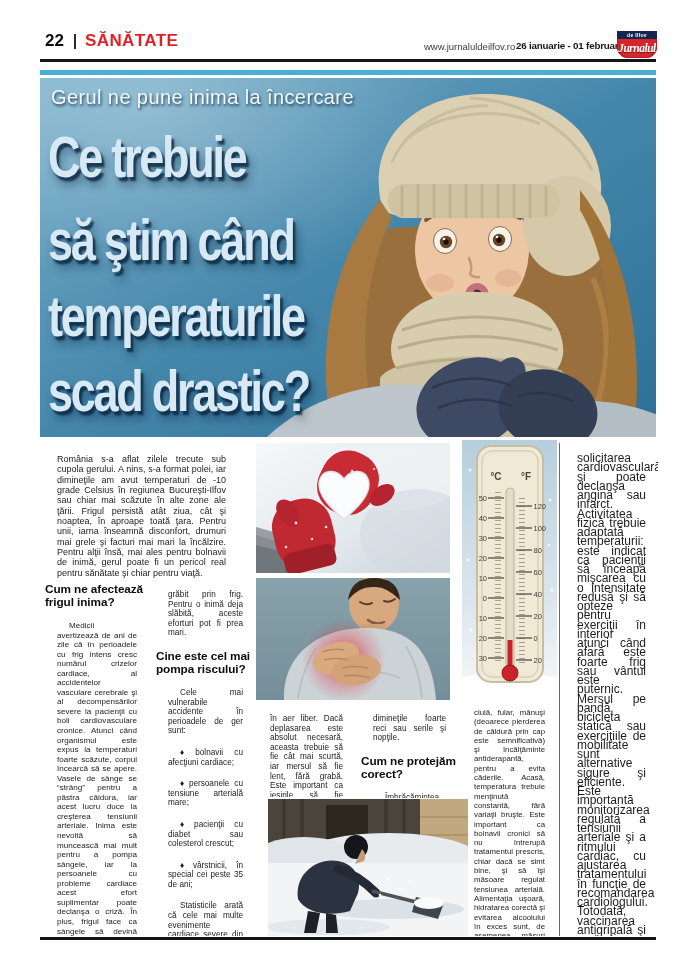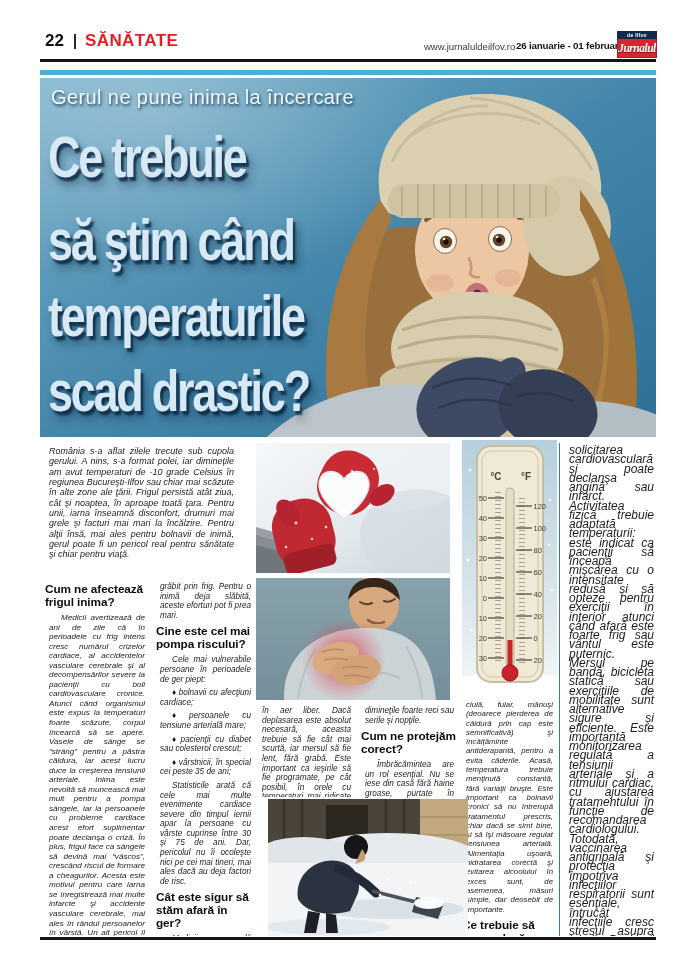--- a/index.html
+++ b/index.html
@@ -6,40 +6,40 @@
   body{width:696px;height:977px;overflow:hidden;font-family:"Liberation Sans",sans-serif;}
   .page{position:relative;width:696px;height:977px;background:#fff;}
   .abs{position:absolute;}
 
   
   #pagenum{left:45px;top:31px;font-size:17px;font-weight:bold;color:#0e0e0e;}
   #mast-bar{left:74px;top:34px;width:2px;height:15px;background:#2b2b2b;}
   #section{left:85px;top:31px;font-size:17px;font-weight:bold;color:#e31e24;letter-spacing:.4px;}
   #website{left:424px;top:41px;font-size:9.5px;color:#3c3c3c;}
   #date{left:516px;top:40px;font-size:9.8px;font-weight:bold;color:#161616;letter-spacing:-.2px;}
-  #logo{left:617px;top:31px;width:40px;height:27px;background:#d6252b;box-shadow:0 0 0 1px #b01c22 inset;}
+  #logo{left:617px;top:31px;width:40px;height:27px;background:#d6252b;box-shadow:0 0 0 1px #b01c22 inset;border-radius:11px;}
   #logo .logo-top{height:8px;background:#15274d;color:#fff;font-size:5px;line-height:8px;text-align:center;font-weight:bold;letter-spacing:.3px;}
   #logo .logo-name{color:#fff;font-weight:bold;font-style:italic;font-size:11.5px;line-height:18px;text-align:center;font-family:"Liberation Serif",serif;letter-spacing:-.5px;text-shadow:0 1px 0 #7e1014;}
 
   #rule-top{left:40px;top:59px;width:616px;height:2.5px;background:#141414;}
   #rule-teal{left:40px;top:70px;width:616px;height:5px;background:#4aafd4;}
   #rule-bottom{left:40px;top:937px;width:616px;height:3px;background:#141414;}
   #rule-col{left:559px;top:443px;width:1px;height:493px;background:#2e7d9e;}
 
   
   #hero{left:40px;top:78px;width:616px;height:359px;overflow:hidden;background:#14532d;}
   #hero svg{position:absolute;left:0;top:0;}
   #kicker{position:absolute;left:11px;top:8px;font-size:20px;color:#f3f9fc;letter-spacing:.4px;text-shadow:1px 2px 3px rgba(8,38,64,.85);}
   .title-line{position:absolute;left:8px;font-weight:bold;font-size:50px;line-height:1;color:#d7e9f4;letter-spacing:-2.5px;white-space:nowrap;transform:scale(.9,1.16);transform-origin:0 0;
     text-shadow:3px 4px 2px rgba(9,36,62,.8),5px 7px 9px rgba(9,36,62,.45);}
   #tl0{top:50px;} #tl1{top:133px;} #tl2{top:209px;} #tl3{top:284px;}
 
   
   .col{position:absolute;font-size:8.2px;line-height:9.6px;text-align:justify;color:#1c1c1c;overflow:hidden;}
-  .col p{margin:4px;font-style:italic;}
+  .col p{margin:12px;}
   .col p.ind{text-indent:12px;}
   .subhead{font-weight:bold;font-size:11.8px;line-height:13px;margin:5px 0 2px;color:#0d0d0d;letter-spacing:-.1px;text-align:left;}
   #intro{left:45px;top:442px;width:193px;height:136px;font-size:9px;line-height:10.35px;}
   #col1{left:45px;top:578px;width:104px;height:358px;font-size:8.1px;line-height:9.55px;}
   #col2{left:156px;top:578px;width:99px;height:358px;}
   #col3{left:258px;top:702px;width:97px;height:95px;}
   #col4{left:361px;top:702px;width:97px;height:96px;}
   #col5{left:462px;top:696px;width:95px;height:240px;font-size:7.8px;line-height:9.3px;}
   #col6{left:565px;top:442px;width:93px;height:494px;font-size:12px;line-height:9.25px;}
   .bgl{margin-right:2px;}
@@ -162,21 +162,21 @@
   </div>
 
   <div class="col" id="col1">
     <div class="subhead">Cum ne afectează frigul inima?</div>
     <p class="ind">Medicii avertizează de ani de zile că în perioadele cu frig intens cresc numărul crizelor cardiace, al accidentelor vasculare cerebrale şi al decompensărilor severe la pacienţii cu boli cardiovasculare cronice. Atunci când organismul este expus la temperaturi foarte scăzute, corpul încearcă să se apere. Vasele de sânge se “strâng” pentru a păstra căldura, iar acest lucru duce la creşterea tensiunii arteriale. Inima este nevoită să muncească mai mult pentru a pompa sângele, iar la persoanele cu probleme cardiace acest efort suplimentar poate declanşa o criză. În plus, frigul face ca sângele să devină mai “vâscos”, crescând riscul de formare a cheagurilor. Acesta este motivul pentru care iarna se înregistrează mai multe infarcte şi accidente vasculare cerebrale, mai ales în rândul persoanelor în vârstă. Un alt pericol îl reprezintă efortul fizic făcut pe ger cum ar fi, curăţarea zăpezii de pe drumuri, împingerea maşinii sau mersul</p>
   </div>
 
   <div class="col" id="col2">
     <p>grăbit prin frig. Pentru o inimă deja slăbită, aceste eforturi pot fi prea mari.</p>
     <div class="subhead">Cine este cel mai pompa riscului?</div>
-    <p class="ind">Cele mai vulnerabile persoane în perioadele de ger piept:</p>
+    <p class="ind">Cele mai vulnerabile accidente în perioadele de ger sunt:</p>
     <p class="ind"><span class="bgl">♦</span><span>bolnavii cu afecţiuni cardiace;</span></p>
     <p class="ind"><span class="bgl">♦</span><span>persoanele cu tensiune arterială mare;</span></p>
     <p class="ind"><span class="bgl">♦</span><span>pacienţii cu diabet sau colesterol crescut;</span></p>
     <p class="ind"><span class="bgl">♦</span><span>vârstnicii, în special cei peste 35 de ani;</span></p>
     <p class="ind">Statisticile arată că cele mai multe evenimente cardiace severe din timpul iernii apar la persoane cu vârste cuprinse între 30 şi 75 de ani. Dar, pericolul nu îi ocoleşte nici pe cei mai tineri, mai ales dacă au deja factori de risc.</p>
     <div class="subhead">Cât este sigur să stăm afară în ger?</div>
     <p class="ind">Medicii recomandă ca, în zilele cu temperaturi sub -5...-10 grade Celsius, bolnavii de inimă să evite ieşirile lungi</p>
   </div>
 
   <figure class="ph" id="ph-mittens" aria-label="Mănuşi roşii tricotate ţinând o inimă de zăpadă">

